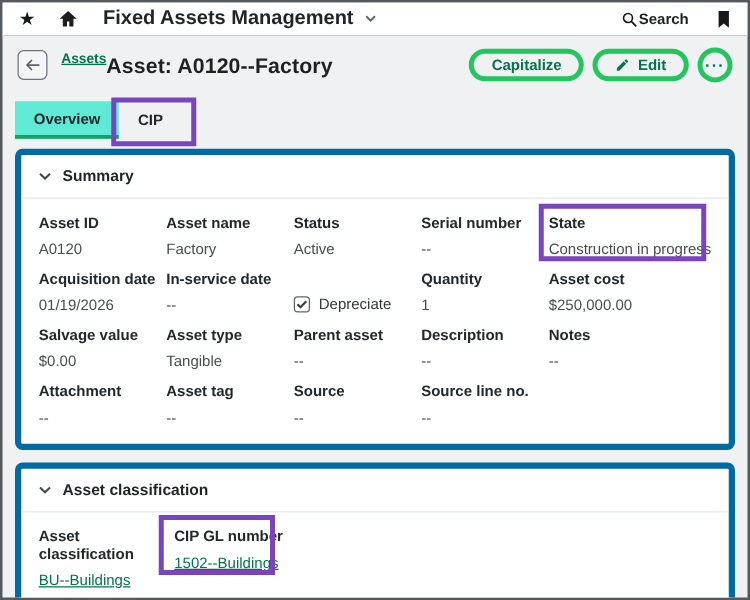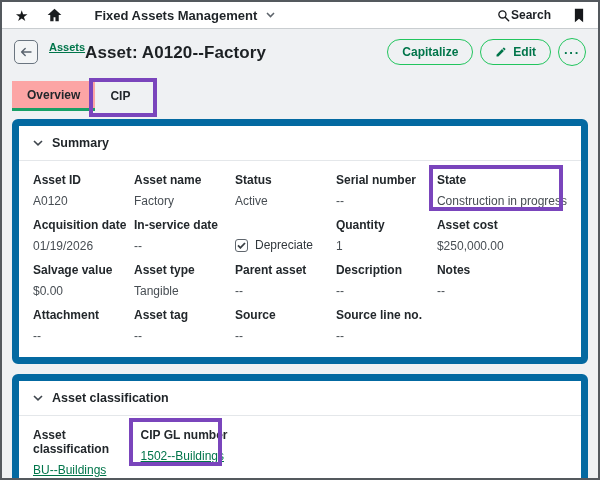--- a/index.html
+++ b/index.html
@@ -7,52 +7,52 @@
   body { font-family:"Liberation Sans", sans-serif; }
 
   .viewport{ position:relative; width:600px; height:480px; border:2px solid #54595e;
              background:#eff1f3; overflow:hidden; }
 
   
   .topbar{ height:27px; background:#fff; border-bottom:1px solid #c9cdd0;
            display:flex; align-items:center; padding:0 13px; }
   .tb-star{ font-size:15px; line-height:1; color:#17191b; cursor:pointer; }
   .tb-home{ margin-left:19px; display:flex; align-items:center; cursor:pointer; }
-  .app-switcher{ margin-left:32px; display:flex; align-items:center; gap:9px;
+  .app-switcher{ margin-left:20px; display:flex; align-items:center; gap:9px;
                  background:none; border:none; cursor:pointer;
-                 font-family:"Liberation Sans",sans-serif; font-size:13px; font-weight:700; color:#1f2428; }
+                 font-family:"Liberation Sans",sans-serif; font-size:16px; font-weight:700; color:#1f2428; }
   .tb-right{ margin-left:auto; display:flex; align-items:center; gap:22px; }
   .search-btn{ display:flex; align-items:center; gap:1px; background:none; border:none; cursor:pointer;
                font-family:"Liberation Sans",sans-serif; font-size:12px; font-weight:700; color:#1c2024; }
   .tb-bookmark{ display:flex; align-items:center; cursor:pointer; }
 
   
   .page-header{ display:flex; align-items:center; height:48px; padding:6px 12px 8px; }
   .back-btn{ width:24px; height:24px; flex:0 0 auto; border:1px solid #6a7580; border-radius:5px;
              background:#f3f5f6; color:#59636e; display:flex; align-items:center; justify-content:center; cursor:pointer; }
   .titles{ margin-left:11px; display:flex; flex-direction:row; }
   .crumb{ font-size:11px; font-weight:700; color:var(--green,#00754a); text-decoration:underline;
           width:max-content; cursor:pointer; }
   .page-title{ font-size:17px; font-weight:700; color:#1d2124; margin-top:2px; letter-spacing:.1px; }
   .actions{ margin-left:auto; display:flex; align-items:center; gap:7px; }
-  .pill{ height:26px; padding:0 14px; border:1px solid #22c55e; border-radius:14px; background:transparent;
+  .pill{ height:26px; padding:0 14px; border:4px solid #22c55e; border-radius:14px; background:transparent;
          color:var(--green,#00754a); font-family:"Liberation Sans",sans-serif; font-size:12px; font-weight:700;
          display:flex; align-items:center; gap:6px; cursor:pointer; }
   .pill.round{ width:28px; height:28px; padding:0; justify-content:center; border-radius:50%;
                font-size:13px; letter-spacing:1px; }
 
   
   .tabbar{ display:flex; align-items:flex-end; height:34px; padding-left:10px; }
   .tab{ position:relative; height:30px; padding:0 15px; display:flex; align-items:center;
         font-size:12px; font-weight:700; color:#22272b; cursor:pointer; }
-  .tab.active{ background:#fca5a5; border-bottom:3px solid var(--underline,#18a066); }
+  .tab.active{ background:#5eead4; border-bottom:3px solid var(--underline,#18a066); }
 
   
   .content{ padding:8px 10px 0; }
-  .card{ background:#fff; border:7px solid #0369a1; border-radius:6px; margin-bottom:10px; }
+  .card{ background:#fff; border:5px solid #0369a1; border-radius:6px; margin-bottom:10px; }
   .card-head{ display:flex; align-items:center; gap:9px; padding:10px 14px;
               border-bottom:1px solid #e4e7ea; font-size:12.5px; font-weight:700; color:#1f2428; cursor:pointer; }
   .fgrid{ display:grid; grid-template-columns:repeat(5,1fr); row-gap:10px; column-gap:4px;
           padding:12px 14px 14px; }
   .field{ position:relative; }
   .f-label{ font-size:12px; line-height:14px; font-weight:700; color:#23282c; margin-bottom:7px; }
   .f-value{ font-size:12px; line-height:14px; color:#474d53; white-space:nowrap; }
   .f-link{ color:var(--green,#00754a); text-decoration:underline; cursor:pointer; }
 
   .cb-field{ display:flex; align-items:flex-end; padding-bottom:1px; }

